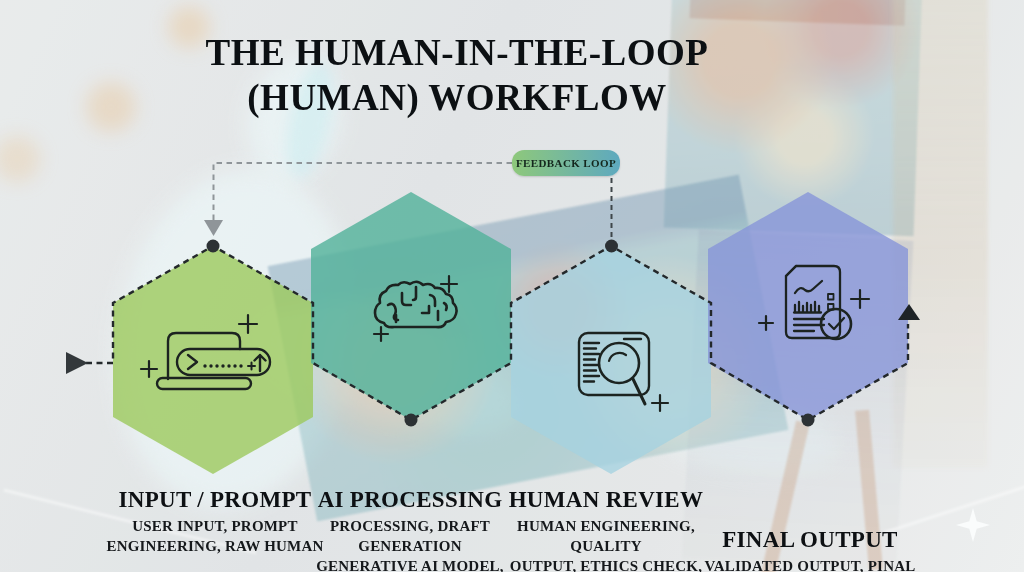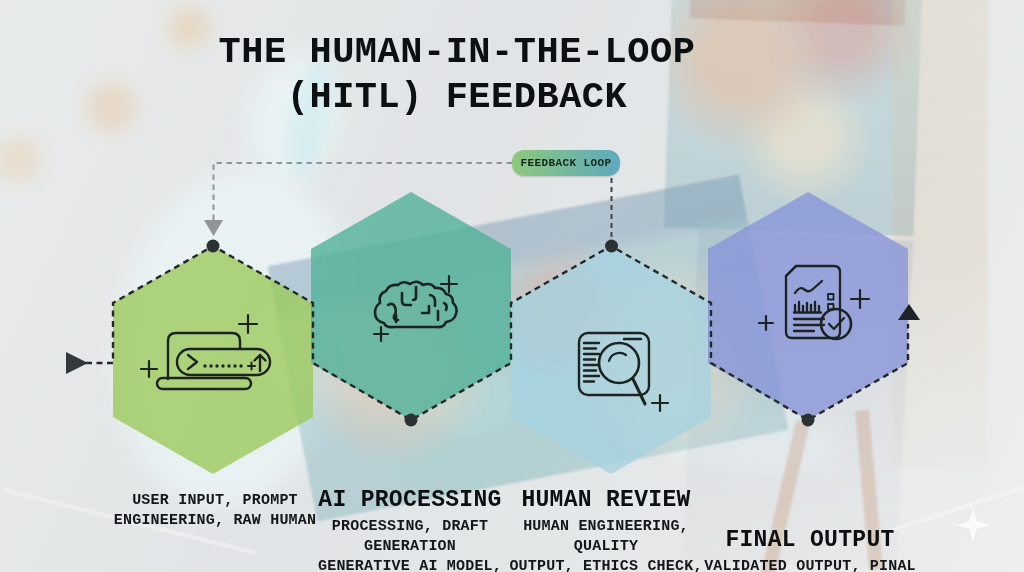--- a/index.html
+++ b/index.html
@@ -1,18 +1,18 @@
 <!DOCTYPE html>
 <html><head>
 <meta charset="utf-8">
 <style>
   html,body{margin:0;padding:0;background:#cfd4d6;}
   #stage{
     position:relative;width:1024px;height:572px;overflow:hidden;
-    font-family:Liberation Mono, monospace;
+    font-family:Liberation Serif, serif;
     background:linear-gradient(115deg,#e7eaea 0%,#dde1e3 40%,#e2e5e6 70%,#eceeee 100%);
   }
   
   .bg-layer{position:absolute;inset:0;z-index:0;pointer-events:none;}
   .bokeh{position:absolute;border-radius:50%;filter:blur(9px);}
   .silh{position:absolute;background:rgba(236,250,252,0.62);filter:blur(11px);border-radius:50%;}
   .silh-rim{position:absolute;background:rgba(185,233,240,0.45);filter:blur(7px);border-radius:50%;}
   .backbox{
     position:absolute;left:668px;top:-18px;width:250px;height:250px;transform:rotate(2deg);
     background:
@@ -176,26 +176,27 @@
       <path d="M441,284 h16 M449,276 v16"></path>
       <path d="M374,334 h14 M381,327 v14"></path>
       <path d="M652,403 h16 M660,395 v16"></path>
       <path d="M851,299 h18 M860,290 v18"></path>
       <path d="M759,323 h14 M766,316 v14"></path>
     </g>
   </svg>
 
   <div class="title">
     <span>THE HUMAN-IN-THE-LOOP</span>
-    <span>(HITL) FEEDBACK</span>
+    <span>(HUMAN) WORKFLOW</span>
   </div>
 
   <div class="fb-label" id="fb-label" style="background: linear-gradient(90deg, rgb(142, 200, 123), rgb(94, 169, 191));">FEEDBACK LOOP</div>
 
   <div class="stage-label" style="left:105px;">
+    <h2>INPUT / PROMPT</h2>
     <p>
       <span>USER INPUT, PROMPT</span>
       <span>ENGINEERING, RAW HUMAN</span>
     </p>
   </div>
 
   <div class="stage-label" style="left:300px;">
     <h2>AI PROCESSING</h2>
     <p>
       <span>PROCESSING, DRAFT GENERATION</span>

